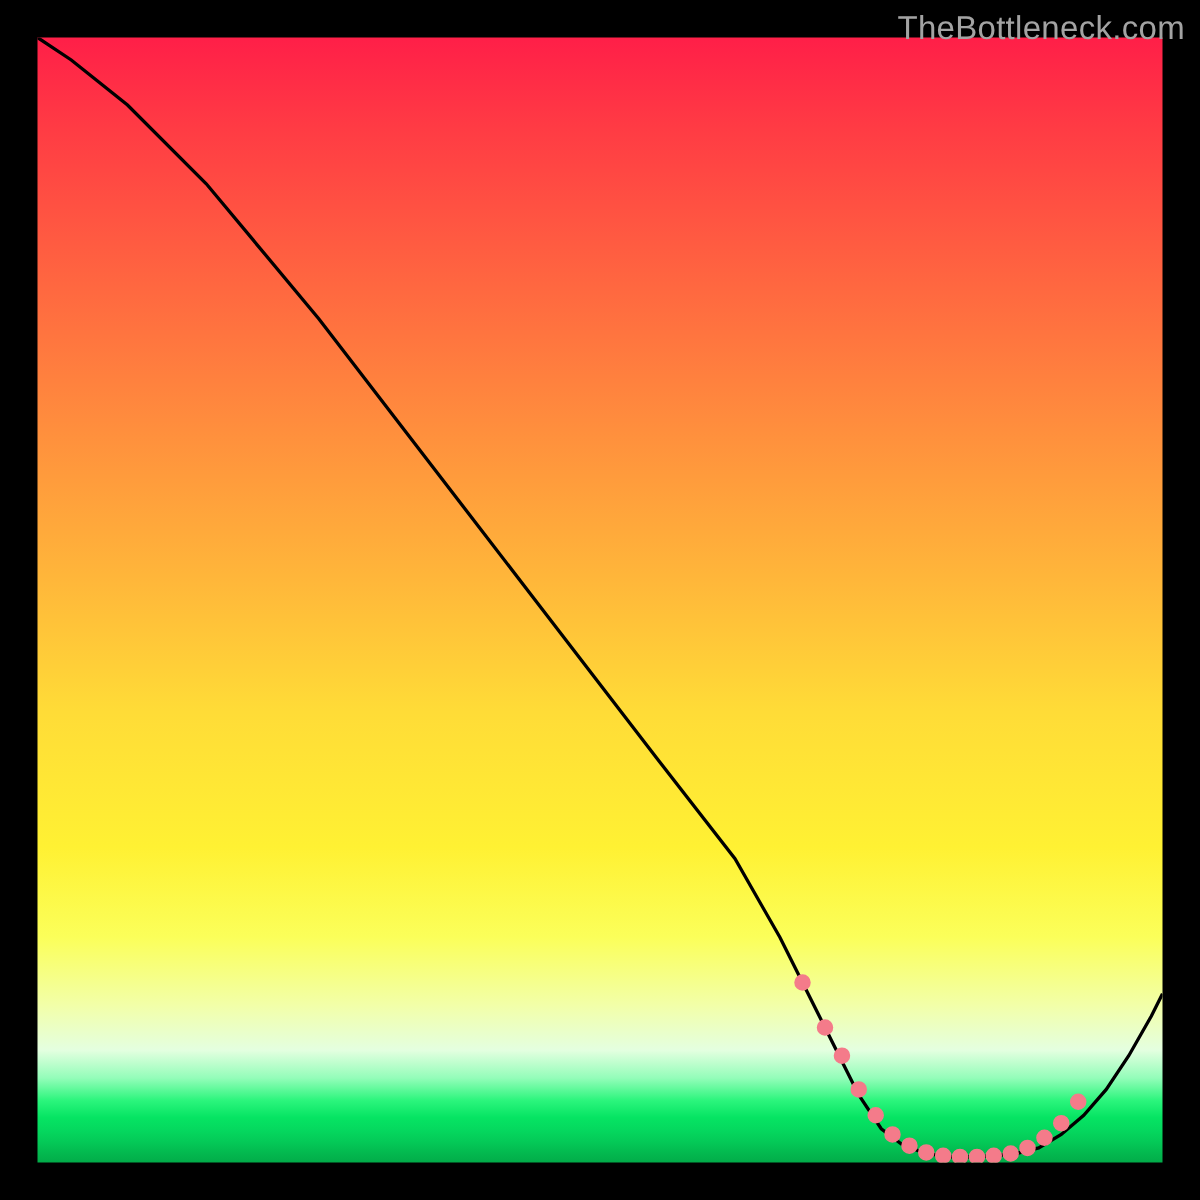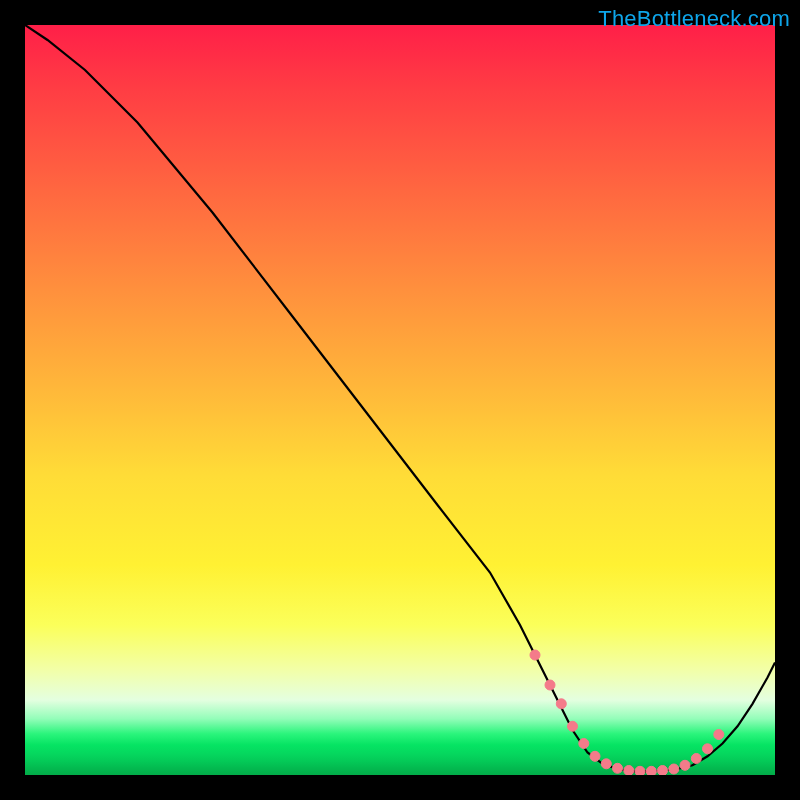--- a/index.html
+++ b/index.html
@@ -9,21 +9,21 @@
     width: 800px;
     height: 800px;
     background: #000;
   }
   .watermark {
     position: absolute;
     top: 6px;
     right: 10px;
     font-family: Arial, Helvetica, sans-serif;
     font-size: 22px;
-    color: #0ea5e9;
+    color: #a3a3a3;
     letter-spacing: 0.2px;
     z-index: 10;
   }
   .plot {
     position: absolute;
     left: 25px;
     top: 25px;
     width: 750px;
     height: 750px;
   }

